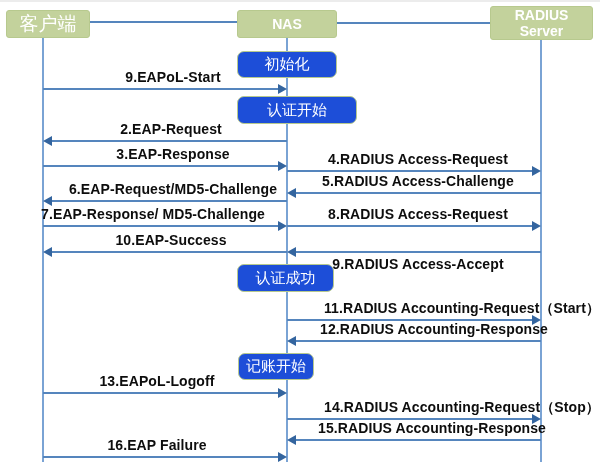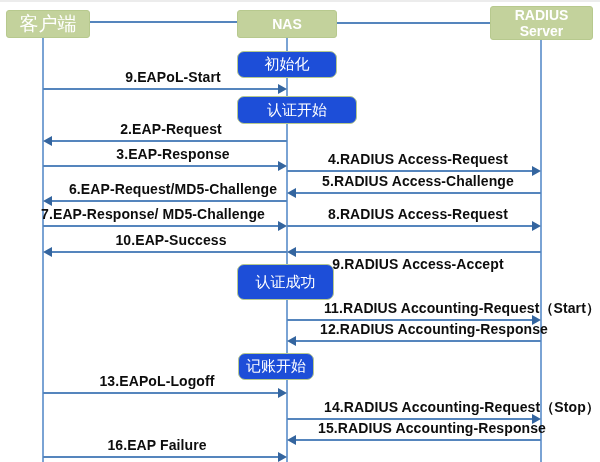--- a/index.html
+++ b/index.html
@@ -41,21 +41,21 @@
     <div class="vline" style="left: 42px; top: 36px; height: 426px;"></div>
     <div class="vline" style="left: 286px; top: 36px; height: 426px;"></div>
     <div class="vline" style="left: 540px; top: 38px; height: 424px;"></div>
     <div class="hconn" style="left: 90px; top: 19px; width: 147px;"></div>
     <div class="hconn" style="left: 337px; top: 20px; width: 153px;"></div>
     <div class="actor-box" style="left: 6px; top: 8px; width: 84px; height: 28px;">客户端</div>
     <div class="actor-box en" style="left: 237px; top: 8px; width: 100px; height: 28px;">NAS</div>
     <div class="actor-box en" style="left: 490px; top: 4px; width: 103px; height: 34px;">RADIUS Server</div>
     <div class="phase-box" style="left: 237px; top: 49px; width: 100px; height: 27px;">初始化</div>
     <div class="phase-box" style="left: 237px; top: 94px; width: 120px; height: 28px;">认证开始</div>
-    <div class="phase-box" style="left: 237px; top: 262px; width: 97px; height: 36px;">认证成功</div>
+    <div class="phase-box" style="left: 237px; top: 262px; width: 97px; height: 28px;">认证成功</div>
     <div class="phase-box" style="left: 238px; top: 351px; width: 76px; height: 27px;">记账开始</div>
     <div class="msg-line" style="left: 43px; top: 86px; width: 235px; margin-left: 0px;"></div>
     <div class="head right" style="left: 278px; top: 82px;"></div>
     <div class="msg-label" style="left: 173px; top: 67px;">9.EAPoL-Start</div>
     <div class="msg-line" style="left: 43px; top: 138px; width: 235px; margin-left: 9px;"></div>
     <div class="head left" style="left: 43px; top: 134px;"></div>
     <div class="msg-label" style="left: 171px; top: 119px;">2.EAP-Request</div>
     <div class="msg-line" style="left: 43px; top: 163px; width: 235px; margin-left: 0px;"></div>
     <div class="head right" style="left: 278px; top: 159px;"></div>
     <div class="msg-label" style="left: 173px; top: 144px;">3.EAP-Response</div>

